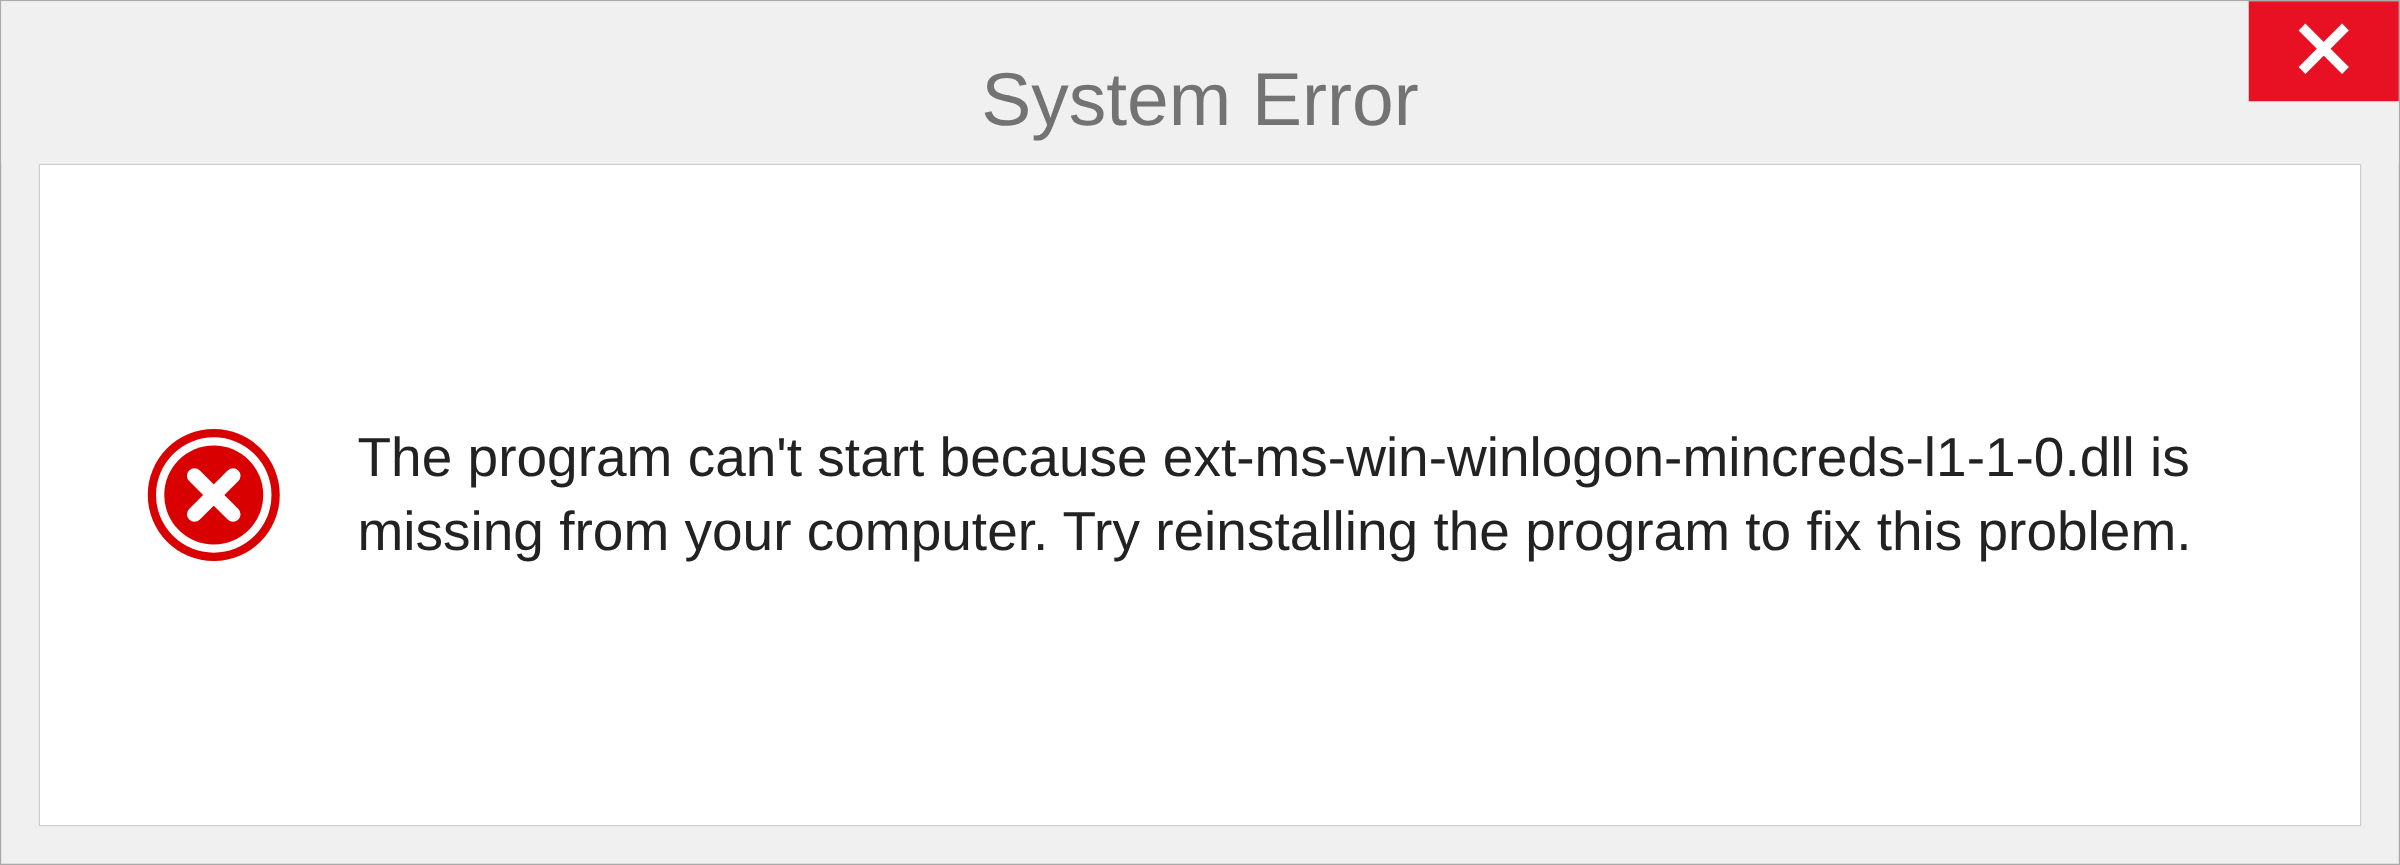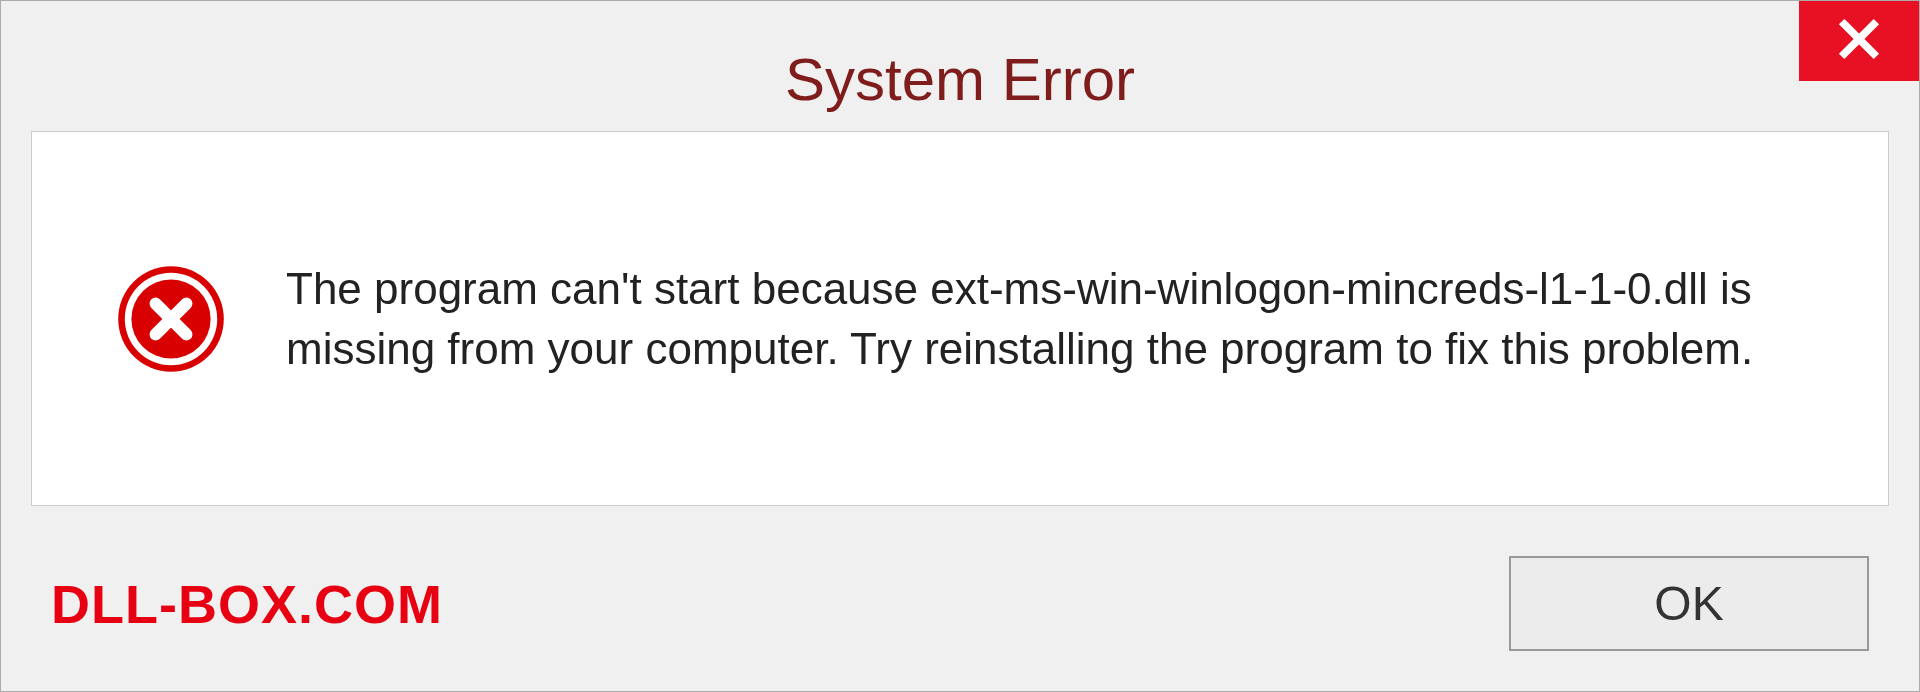--- a/index.html
+++ b/index.html
@@ -27,21 +27,21 @@
       height: 130px;
       display: flex;
       align-items: center;
       justify-content: center;
       position: relative;
       background: #f0f0f0;
     }
     .titlebar-title {
       font-size: 60px;
       font-weight: 400;
-      color: #7f1d1d;
+      color: #737373;
       margin-top: 26px;
     }
     .close-button {
       position: absolute;
       top: 0;
       right: 0;
       width: 120px;
       height: 80px;
       background: #e81123;
       display: flex;
@@ -135,19 +135,13 @@
           <circle cx="50" cy="50" r="42" fill="#ffffff"></circle>
           <circle cx="50" cy="50" r="36" fill="#d80000"></circle>
           <line x1="36" y1="36" x2="64" y2="64" stroke="#ffffff" stroke-width="11" stroke-linecap="round"></line>
           <line x1="64" y1="36" x2="36" y2="64" stroke="#ffffff" stroke-width="11" stroke-linecap="round"></line>
         </svg>
       </div>
       <div class="message-text">The program can't start because ext-ms-win-winlogon-mincreds-l1-1-0.dll is missing from your computer. Try reinstalling the program to fix this problem.</div>
     </div>
   </div>
 
-  <div class="footer-area">
-    <div class="watermark">DLL-BOX.COM</div>
-    <div class="ok-button">
-      <span>OK</span>
-    </div>
-  </div>
 </div>
 
 </body></html>

